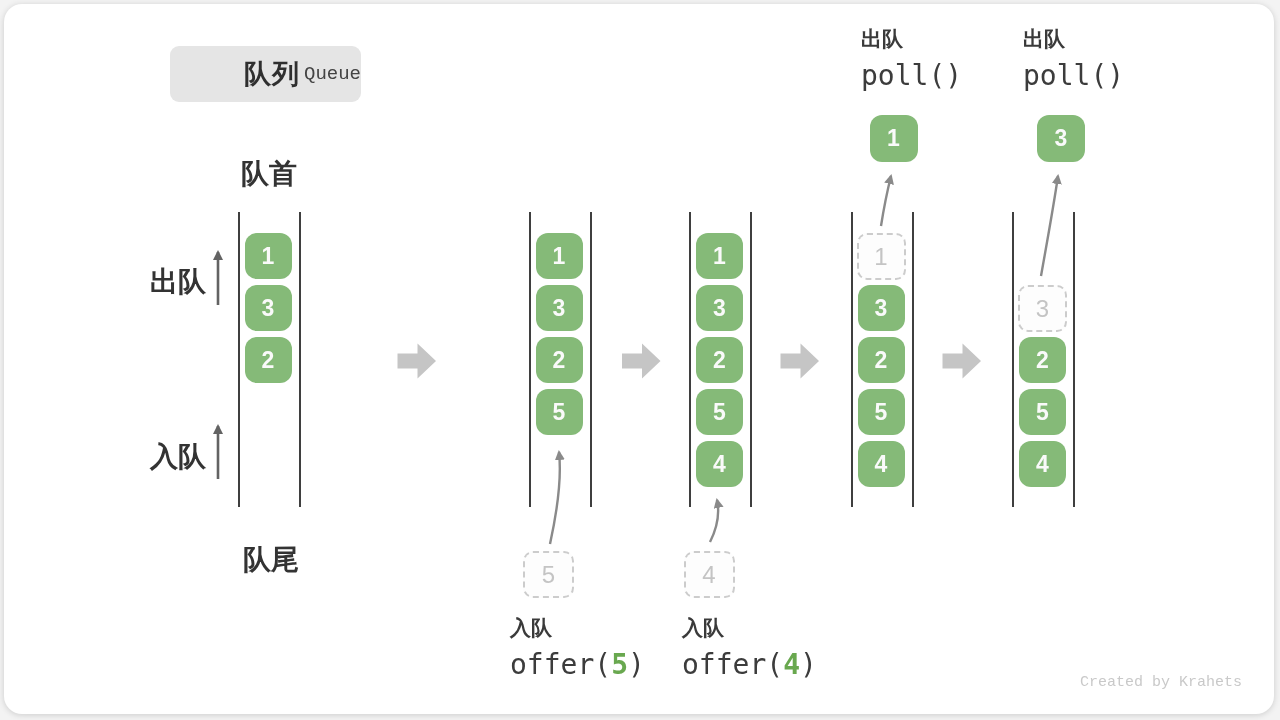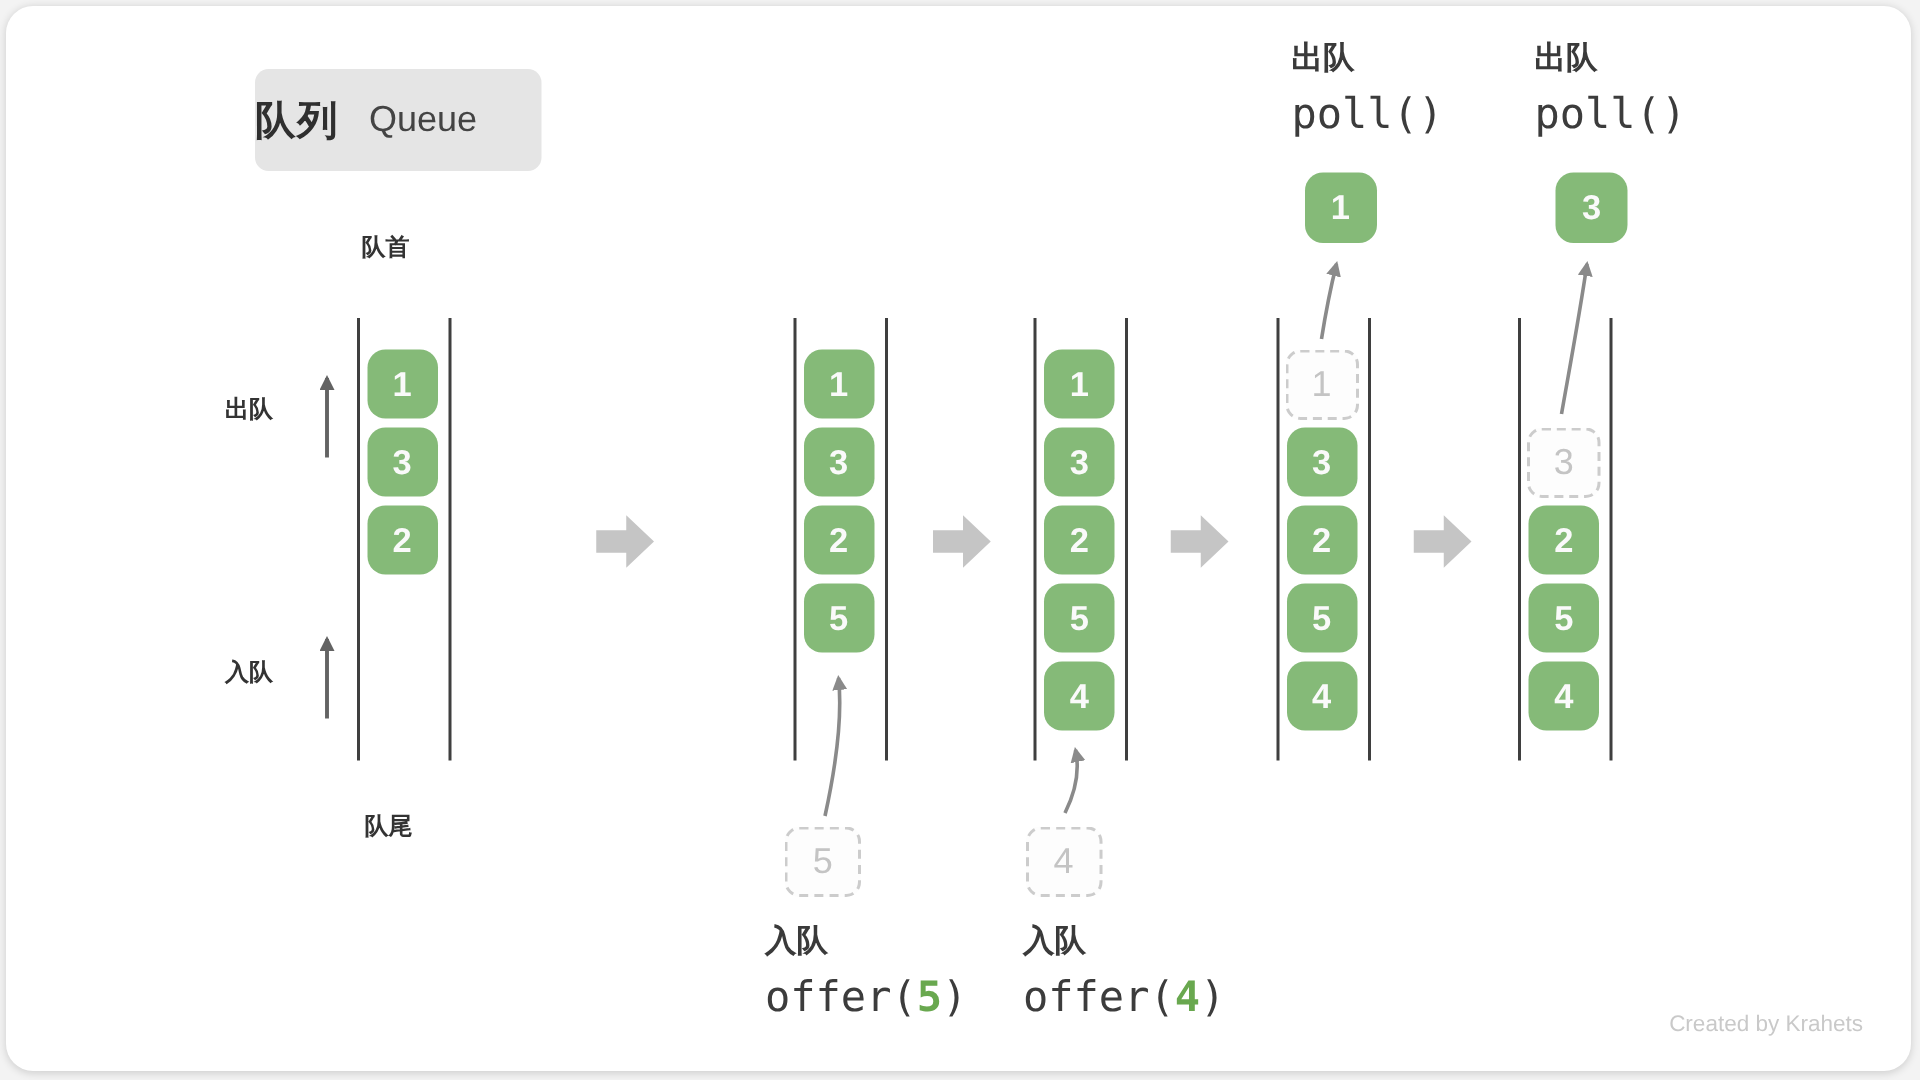--- a/index.html
+++ b/index.html
@@ -6,27 +6,27 @@
   .stage{
     position:relative;width:1280px;height:720px;overflow:hidden;
     font-family:"Liberation Sans","DejaVu Sans",sans-serif;
   }
   .card{
     position:absolute;left:4px;top:4px;width:1270px;height:710px;
     background:#ffffff;border-radius:18px;
     box-shadow:0 1px 6px rgba(0,0,0,0.16);
   }
   .badge{
-    position:absolute;left:170px;top:46px;width:191px;height:68px;
+    position:absolute;left:170px;top:46px;width:191px;height:56px;
     background:var(--badge-bg);border-radius:9px;
-    display:flex;align-items:center;justify-content:flex-start;gap:20px;
+    display:flex;align-items:center;justify-content:flex-end;gap:4px;
   }
   .badge-zh{font-size:27px;font-weight:700;color:#2f2f2f;letter-spacing:1px;}
-  .badge-en{font-family:Liberation Sans, sans-serif;font-size:24px;color:#444;}
-  .side-label{position:absolute;font-size:16px;font-weight:700;color:#333;}
+  .badge-en{font-family:Liberation Mono, monospace;font-size:19px;color:#444;}
+  .side-label{position:absolute;font-size:28px;font-weight:700;color:#333;}
   .vline{position:absolute;width:2px;background:var(--line-dark);}
   .block{
     position:absolute;width:47px;height:46px;border-radius:12px;
     background:var(--green);color:#fafafa;
     display:flex;align-items:center;justify-content:center;
     font-size:23px;font-weight:700;
   }
   .ghost{
     position:absolute;border:2px dashed var(--dashed-border);border-radius:10px;
     background:#fdfdfd;color:var(--dashed-text);
@@ -35,21 +35,21 @@
   }
   .caption{position:absolute;}
   .caption .action{font-size:21px;font-weight:600;color:#3a3a3a;display:block;line-height:1;}
   .caption .code{
     font-family:"DejaVu Sans Mono","Liberation Mono",monospace;
     font-size:28px;color:#3c3c3c;display:block;margin-top:13px;line-height:1;
   }
   .caption .code .hl{color:var(--code-green);font-weight:700;}
   .watermark{
     position:absolute;right:38px;top:674px;
-    font-family:Liberation Sans, sans-serif;
+    font-family:Liberation Mono, monospace;
     font-size:15px;color:var(--watermark);
   }
   svg.arrows{position:absolute;left:0;top:0;width:1280px;height:720px;pointer-events:none;}
 </style>
 </head>
 <body>
 
 <div class="stage">
   <div class="card"></div>
 

